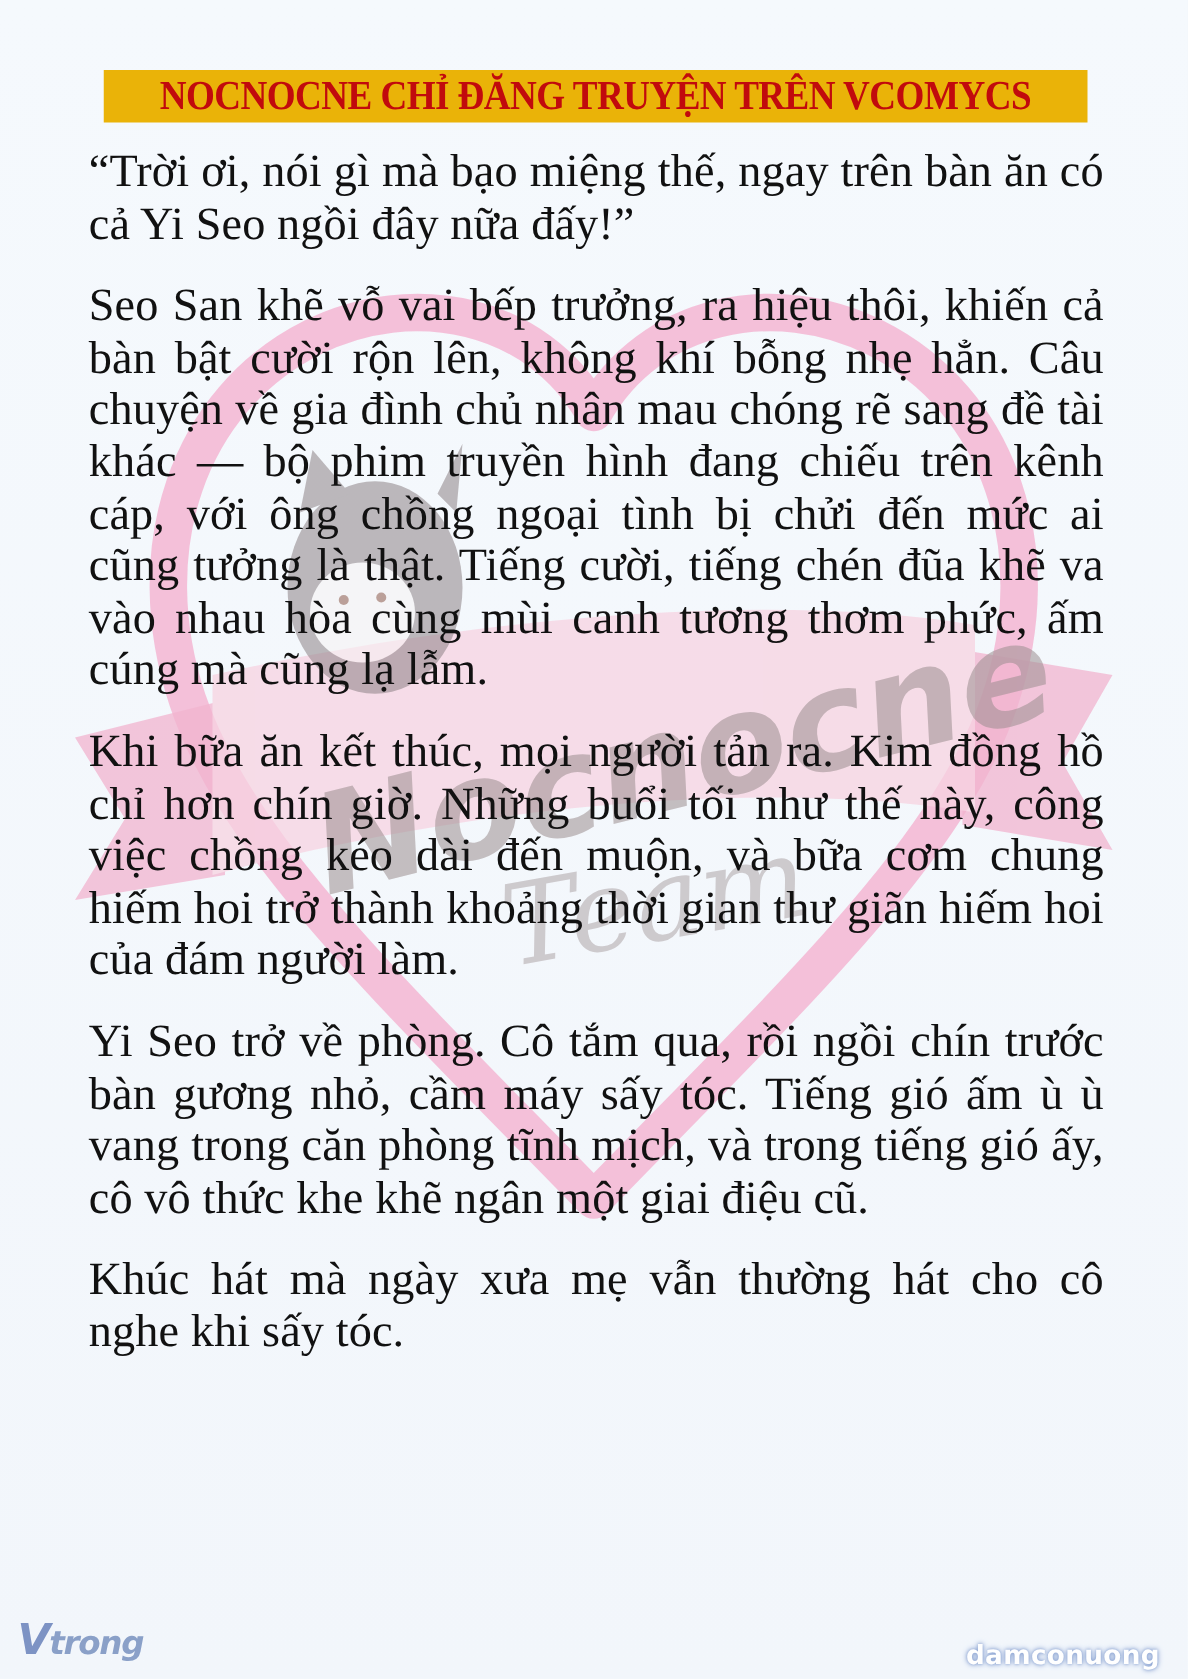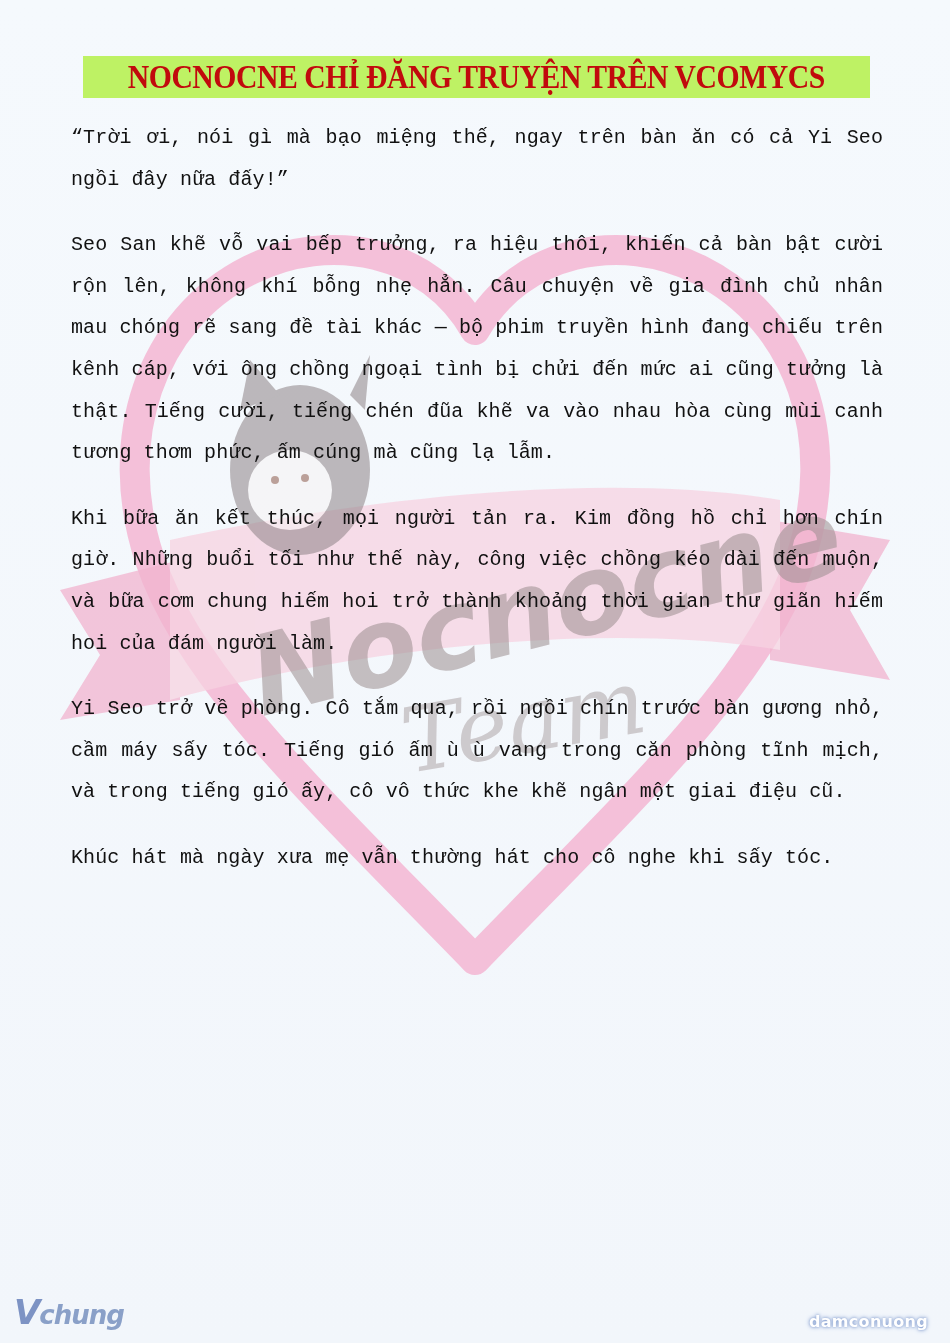--- a/index.html
+++ b/index.html
@@ -28,21 +28,21 @@
     height: 1343px;
     pointer-events: none;
     z-index: 1;
   }
   .title-bar {
     position: absolute;
     left: 83px;
     top: 56px;
     width: 787px;
     height: 42px;
-    background: #bef264;
+    background: #eab308;
     z-index: 2;
     display: flex;
     align-items: center;
     justify-content: center;
   }
   .title-text {
     font-family: "Liberation Serif", "DejaVu Serif", serif;
     font-weight: bold;
     font-size: 33px;
     color: #c10a0d;
@@ -53,22 +53,22 @@
   }
   .content {
     position: absolute;
     left: 71px;
     top: 117px;
     width: 812px;
     z-index: 3;
   }
   .para {
     margin: 0 0 24px 0;
-    font-family: Liberation Mono, monospace;
-    font-size: 20px;
+    font-family: Liberation Serif, serif;
+    font-size: 37px;
     line-height: 41.6px;
     color: #111111;
     text-align: justify;
     letter-spacing: 0.1px;
   }
   .footer-logo {
     position: absolute;
     left: 14px;
     top: 1292px;
     z-index: 3;
@@ -82,21 +82,21 @@
   .footer-logo .v {
     font-size: 34px;
     color: #7d93c4;
   }
   .footer-credit {
     position: absolute;
     right: 22px;
     top: 1312px;
     z-index: 3;
     font-family: "DejaVu Sans", sans-serif;
-    font-size: 16px;
+    font-size: 21px;
     font-weight: bold;
     color: #ffffff;
     text-shadow: 0 0 3px #7d98cc, 0 0 5px #9fb4dc;
     letter-spacing: 0.3px;
   }
 </style>
 </head>
 <body>
 
 <div class="page"></div>
@@ -137,15 +137,15 @@
 </div>
 
 <div class="content">
   <p class="para">“Trời ơi, nói gì mà bạo miệng thế, ngay trên bàn ăn có cả Yi Seo ngồi đây nữa đấy!”</p>
   <p class="para">Seo San khẽ vỗ vai bếp trưởng, ra hiệu thôi, khiến cả bàn bật cười rộn lên, không khí bỗng nhẹ hẳn. Câu chuyện về gia đình chủ nhân mau chóng rẽ sang đề tài khác — bộ phim truyền hình đang chiếu trên kênh cáp, với ông chồng ngoại tình bị chửi đến mức ai cũng tưởng là thật. Tiếng cười, tiếng chén đũa khẽ va vào nhau hòa cùng mùi canh tương thơm phức, ấm cúng mà cũng lạ lẫm.</p>
   <p class="para">Khi bữa ăn kết thúc, mọi người tản ra. Kim đồng hồ chỉ hơn chín giờ. Những buổi tối như thế này, công việc chồng kéo dài đến muộn, và bữa cơm chung hiếm hoi trở thành khoảng thời gian thư giãn hiếm hoi của đám người làm.</p>
   <p class="para">Yi Seo trở về phòng. Cô tắm qua, rồi ngồi chín trước bàn gương nhỏ, cầm máy sấy tóc. Tiếng gió ấm ù ù vang trong căn phòng tĩnh mịch, và trong tiếng gió ấy, cô vô thức khe khẽ ngân một giai điệu cũ.</p>
   <p class="para">Khúc hát mà ngày xưa mẹ vẫn thường hát cho cô nghe khi sấy tóc.</p>
 </div>
 
-<div class="footer-logo"><span class="v">V</span><span>chung</span></div>
+<div class="footer-logo"><span class="v">V</span><span>trong</span></div>
 
 <div class="footer-credit">damconuong</div>
 
 </body></html>

